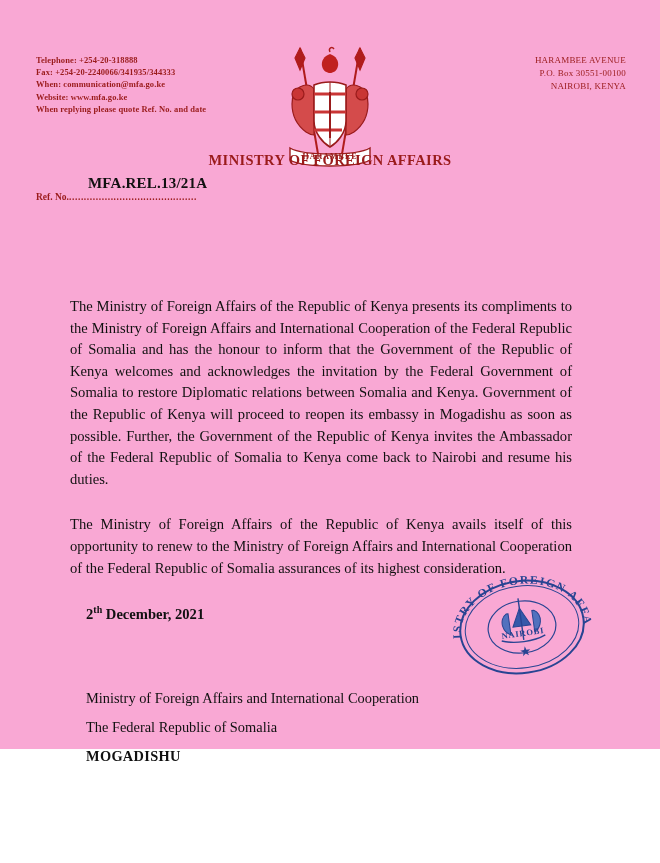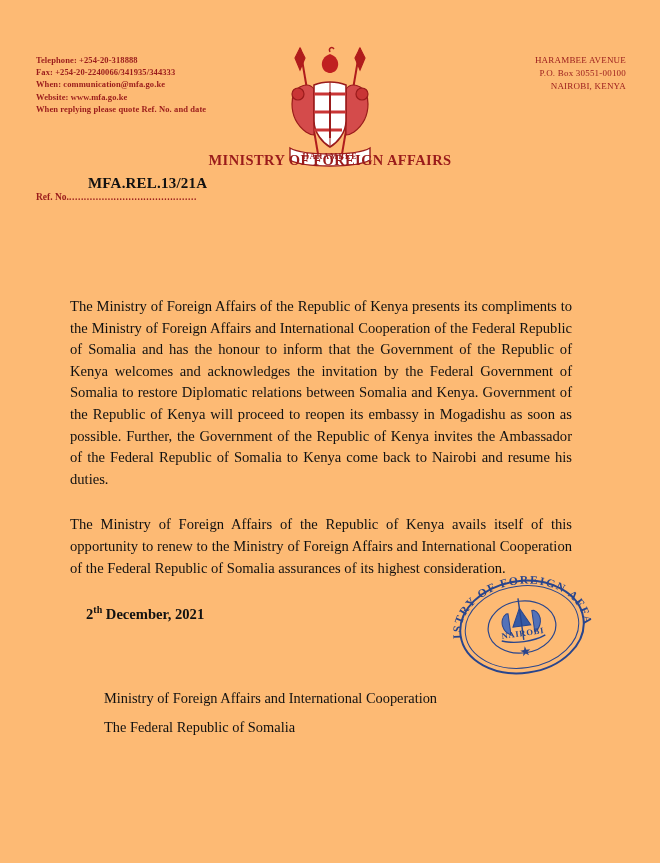--- a/index.html
+++ b/index.html
@@ -11,22 +11,22 @@
     width: 660px;
     height: 863px;
     font-family: "Liberation Serif", serif;
     color: #111111;
     position: relative;
     overflow: hidden;
   }
   .page {
     position: relative;
     width: 660px;
-    height: 863px;
-    background: #fdba74;
+    height: 749px;
+    background: #f9a8d4;
   }
 
   
   .header {
     position: absolute;
     top: 50px;
     left: 0;
     width: 660px;
     height: 110px;
   }
@@ -136,21 +136,20 @@
   .addressee {
     position: absolute;
     top: 684px;
     left: 86px;
     width: 460px;
   }
   .addressee .line {
     font-size: 14.4px;
     line-height: 29px;
     color: #111;
-    margin-left: 18px;
   }
   .addressee .line.bold {
     font-weight: 700;
     letter-spacing: 0.3px;
   }
 
   
   .seal {
     position: absolute;
     right: 54px;
@@ -219,20 +218,21 @@
   <div class="body-wrap">
     <p class="para">The Ministry of Foreign Affairs of the Republic of Kenya presents its compliments to the Ministry of Foreign Affairs and International Cooperation of the Federal Republic of Somalia and has the honour to inform that the Government of the Republic of Kenya welcomes and acknowledges the invitation by the Federal Government of Somalia to restore Diplomatic relations between Somalia and Kenya. Government of the Republic of Kenya will proceed to reopen its embassy in Mogadishu as soon as possible. Further, the Government of the Republic of Kenya invites the Ambassador of the Federal Republic of Somalia to Kenya come back to Nairobi and resume his duties.</p>
     <p class="para">The Ministry of Foreign Affairs of the Republic of Kenya avails itself of this opportunity to renew to the Ministry of Foreign Affairs and International Cooperation of the Federal Republic of Somalia assurances of its highest consideration.</p>
   </div>
 
   <div class="date"><span>2</span><sup>th</sup><span> December, 2021</span></div>
 
   <div class="addressee">
     <div class="line">Ministry of Foreign Affairs and International Cooperation</div>
     <div class="line">The Federal Republic of Somalia</div>
+    <div class="line bold">MOGADISHU</div>
   </div>
 
   <svg class="seal" viewBox="0 0 168 118">
     <defs>
       <path id="sealArcTop" d="M 22 62 A 62 46 0 0 1 146 62"></path>
       <path id="sealArcBottom" d="M 26 62 A 58 43 0 0 0 142 62"></path>
     </defs>
     <g transform="rotate(-8 84 59)">
       <ellipse cx="84" cy="59" rx="62" ry="46" fill="none" stroke="#1d3f8f" stroke-width="2"></ellipse>
       <ellipse cx="84" cy="59" rx="57" ry="41" fill="none" stroke="#1d3f8f" stroke-width="1"></ellipse>

